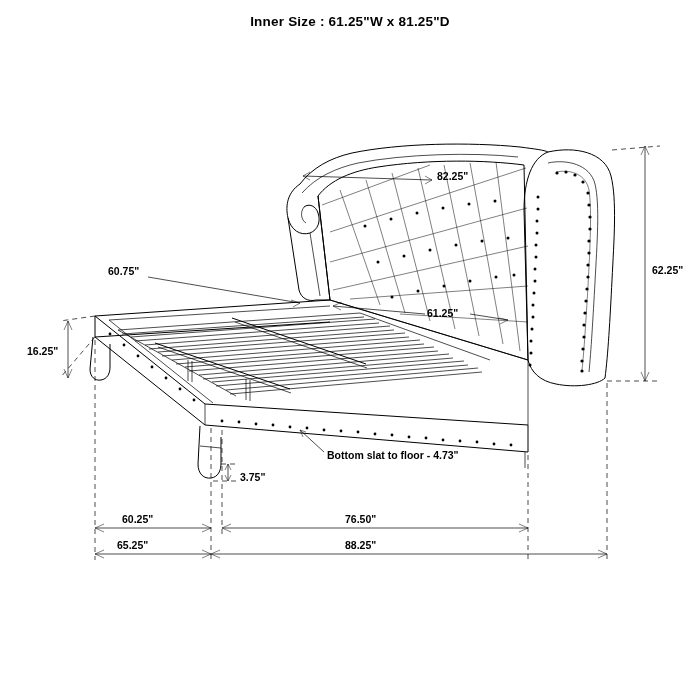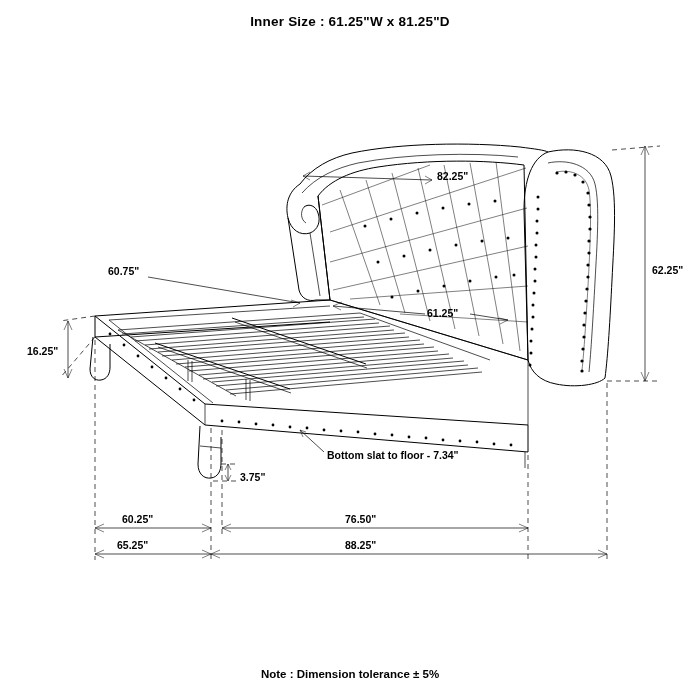--- a/index.html
+++ b/index.html
@@ -312,21 +312,20 @@
     <path class="fine" d="M211 554 L220 550 M211 554 L220 558"></path>
     <path class="fine" d="M607 554 L598 550 M607 554 L598 558"></path>
   </svg>
 
   <div class="dim" style="left:437px; top:170px;">82.25"</div>
   <div class="dim" style="left:652px; top:264px;">62.25"</div>
   <div class="dim" style="left:108px; top:265px;">60.75"</div>
   <div class="dim" style="left:427px; top:307px;">61.25"</div>
   <div class="dim" style="left:27px; top:345px;">16.25"</div>
   <div class="dim" style="left:240px; top:471px;">3.75"</div>
-  <div class="note-label" style="left:327px; top:449px;">Bottom slat to floor - 7.34"</div>
+  <div class="note-label" style="left:327px; top:449px;">Bottom slat to floor - 4.73"</div>
   <div class="dim" style="left:122px; top:513px;">60.25"</div>
   <div class="dim" style="left:345px; top:513px;">76.50"</div>
   <div class="dim" style="left:117px; top:539px;">65.25"</div>
   <div class="dim" style="left:345px; top:539px;">88.25"</div>
 
-  <div class="footnote">Note : Dimension tolerance ± 5%</div>
 
 </div>
 
 </body></html>

